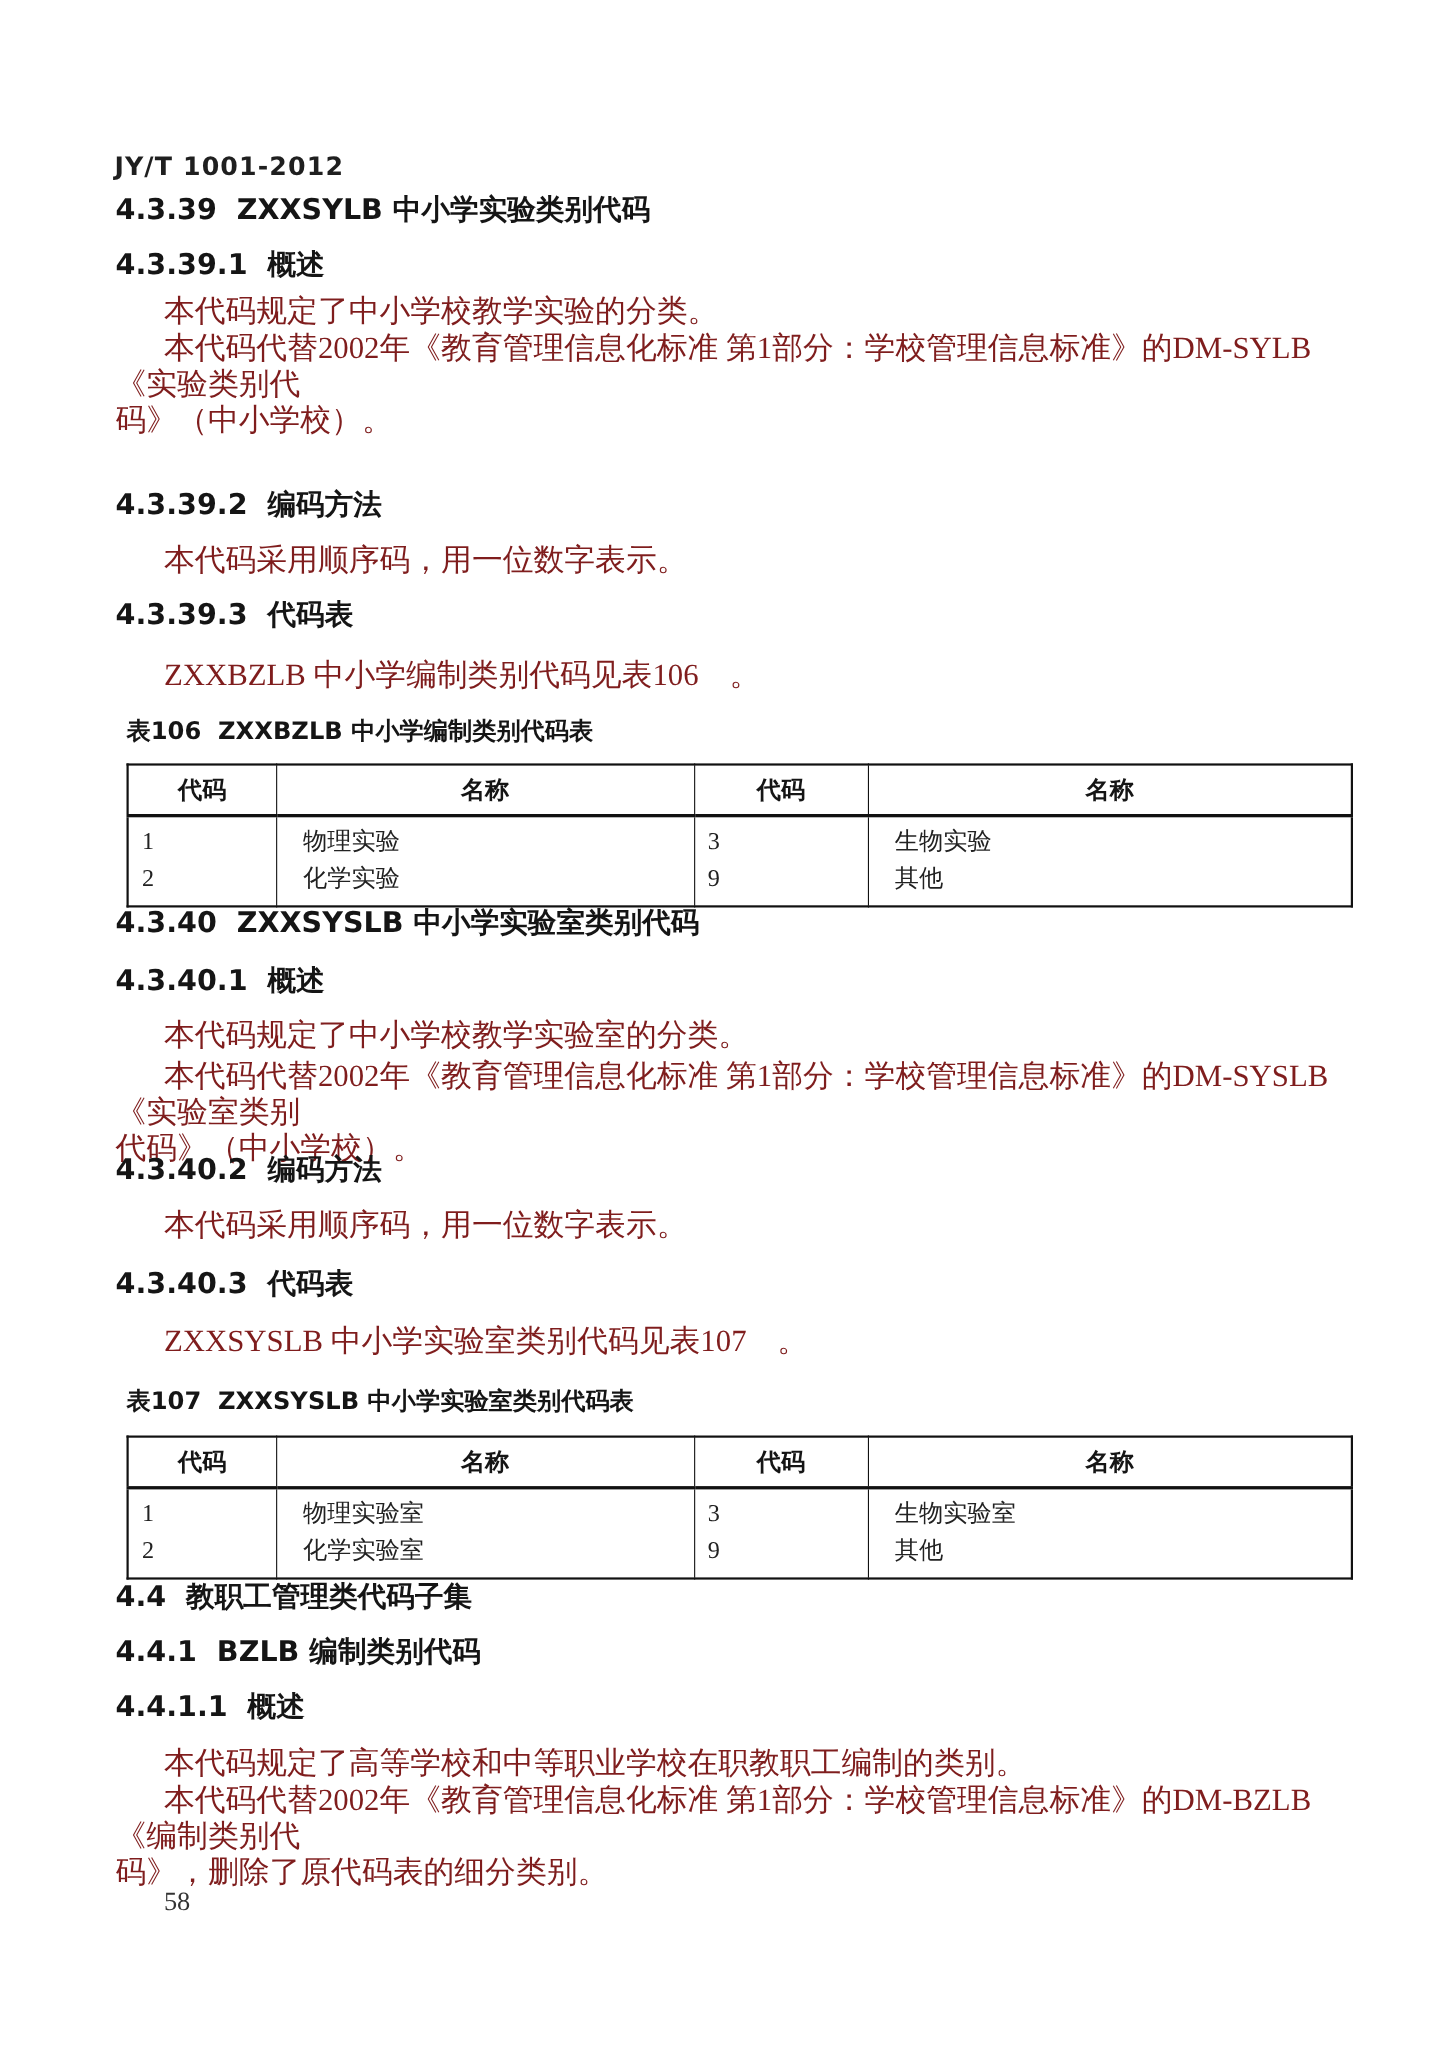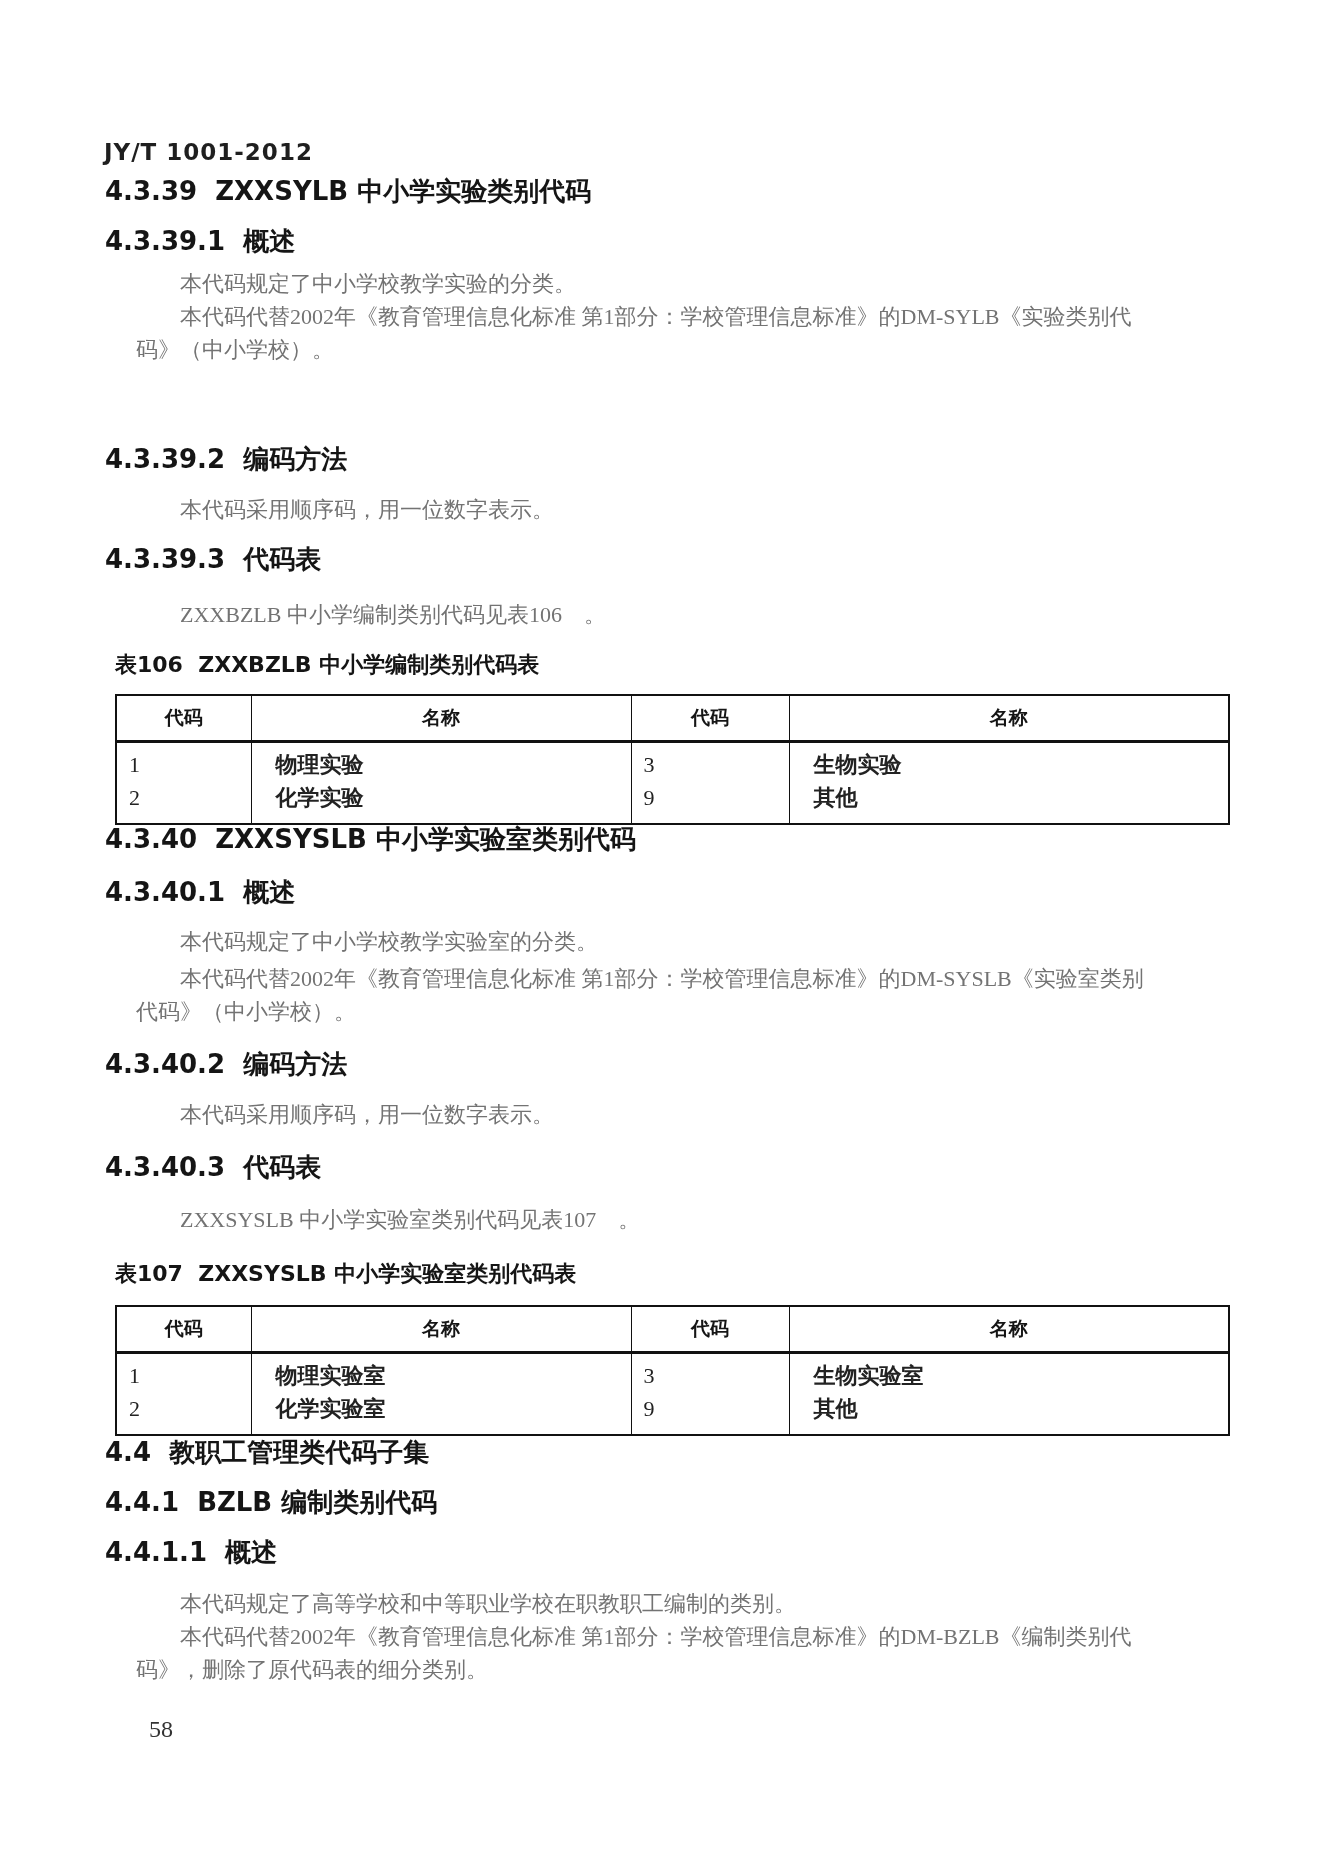--- a/index.html
+++ b/index.html
@@ -12,21 +12,21 @@
   .doc-header {
     left:104px; top:139px; font-size:23px; letter-spacing:1px;
     font-family:"DejaVu Sans","Liberation Sans",sans-serif; font-weight:600;
     white-space:pre-wrap;
   }
   .h {
     font-family:"DejaVu Sans","Liberation Sans",sans-serif; font-weight:600;
     font-size:26px; line-height:26px; white-space:pre-wrap; color:#151515;
   }
   .para {
-    left:105px; width:1130px; font-size:22px; line-height:33px; color:#737373;margin-left:31px;
+    left:105px; width:1130px; font-size:28px; line-height:33px; color:#7f1d1d;
   }
   .para .ln { white-space:pre-wrap; }
   .para .ind { text-indent:44px; }
   .caption {
     left:115px; width:1113px; text-align:left;
     font-family:"DejaVu Sans","Liberation Sans",sans-serif; font-weight:600;
     font-size:22px; white-space:pre-wrap; color:#151515;
   }
   table.code-table {
     position:absolute; left:115px; width:1113px;
@@ -34,29 +34,29 @@
     border:2px solid #111;
   }
   table.code-table col.c1 { width:135px; }
   table.code-table col.c2 { width:380px; }
   table.code-table col.c3 { width:158px; }
   table.code-table col.c4 { width:440px; }
   table.code-table th {
     border:1px solid #111; border-bottom:3px solid #111;
     height:44px; padding:0; text-align:center; vertical-align:middle;
     font-family:"DejaVu Sans","Liberation Sans",sans-serif; font-weight:600;
-    font-size:19px; color:#151515;margin-left:16px;
+    font-size:22px; color:#151515;margin-left:16px;
   }
   table.code-table td {
     border:1px solid #111; vertical-align:top;
     padding:5px 0 9px 0; font-size:22px; color:#222;
   }
   table.code-table td .cl { line-height:33px; white-space:pre-wrap; }
   td.code-col .cl { padding-left:12px; }
-  td.name-col .cl { padding-left:24px;font-weight:bold; }
+  td.name-col .cl { padding-left:24px; }
   .page-number { left:149px; top:1716px; font-size:24px; color:#333; }
 </style>
 </head>
 <body>
 
 <div class="page">
 
   <div class="abs doc-header">JY/T 1001-2012</div>
 
   <div class="abs h" style="left:105px; top:178px;">4.3.39  ZXXSYLB 中小学实验类别代码</div>

